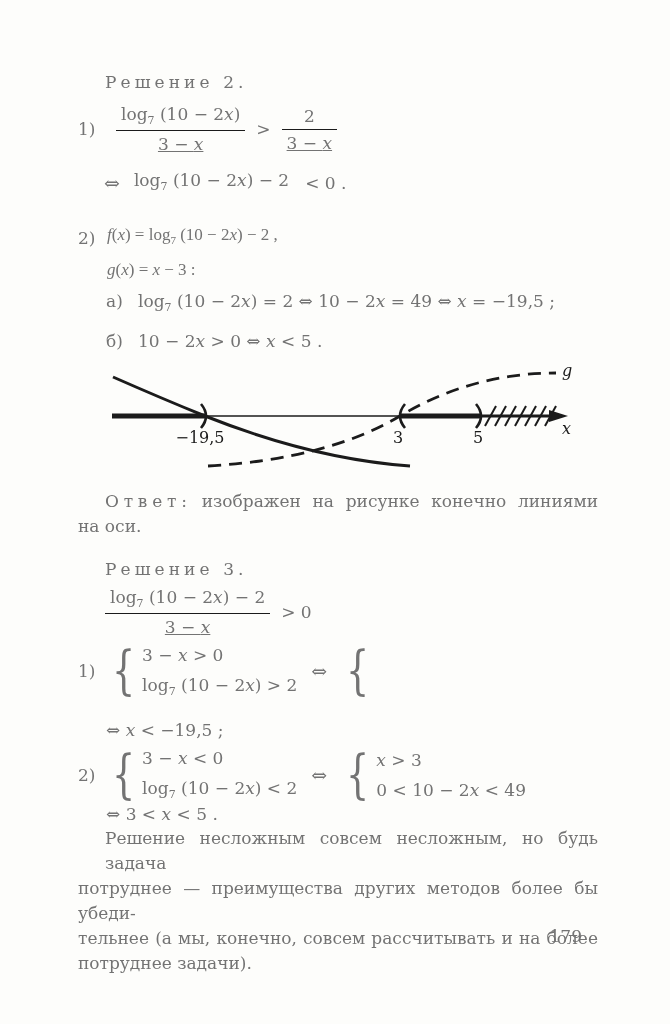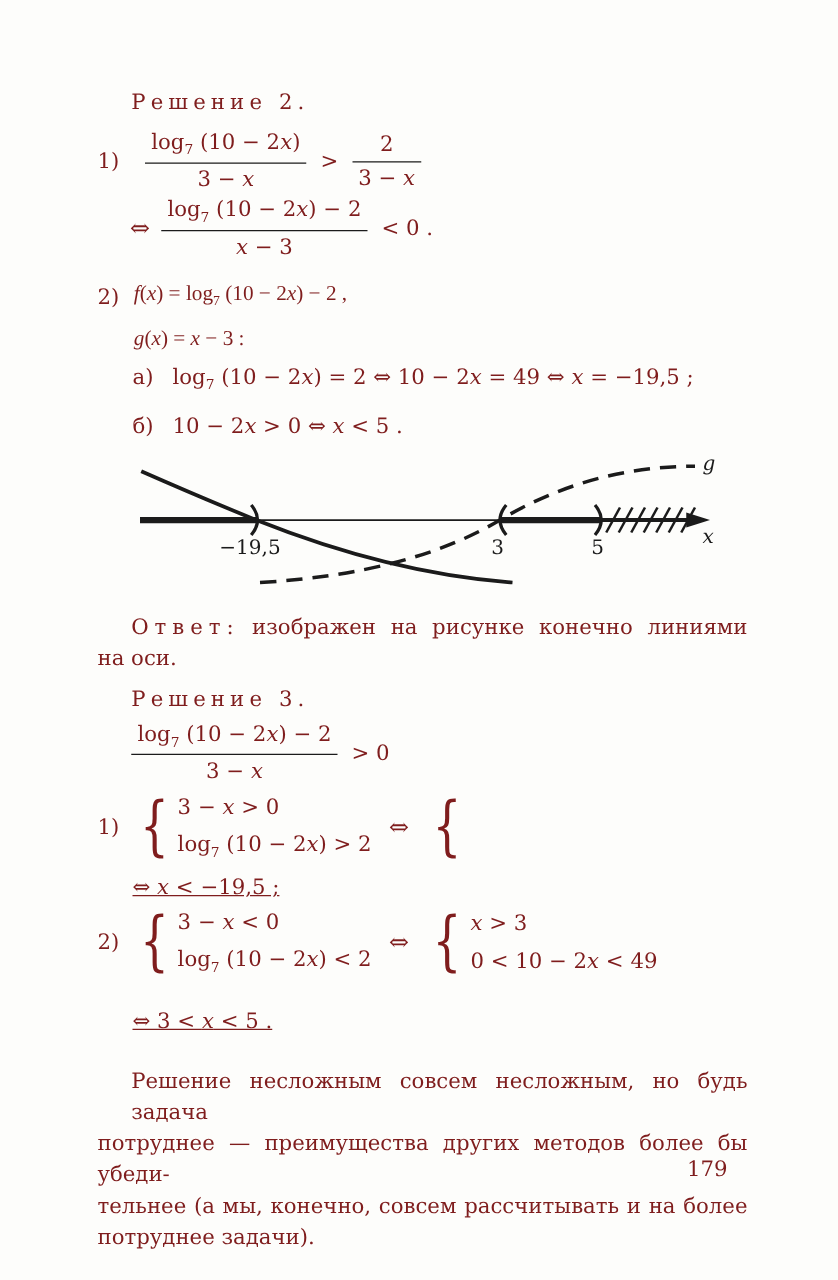--- a/index.html
+++ b/index.html
@@ -1,49 +1,49 @@
 <!DOCTYPE html>
 <html><head>
 <meta charset="utf-8">
 <style>
   html,body { margin:0; padding:0; background:#fdfdfb; }
   .page {
     position:relative; width:670px; height:1024px; box-sizing:border-box;
-    background:#fdfdfb; color:#7f1d1d;
+    background:#fdfdfb; color:#737373;
     font-family:"DejaVu Serif", serif; font-size:17px;
     padding:72px 72px 0 78px; overflow:hidden;
   }
   .sphead { font-size:17px; font-weight:normal; letter-spacing:0.24em; margin:0 0 10px 27px; }
   .row { display:flex; align-items:center; }
   .eqrow { min-height:54px; display:flex; align-items:center; gap:9px; }
   .itemlabel { flex:none; width:29px; }
   .lblsm { flex:none; width:32px; }
   .frac { display:inline-block; text-align:center; vertical-align:middle; }
   .frac .num { display:block; padding:0 5px 3px; }
-  .frac .den { display:block; border-top:1.6px solid #1b1b1b; padding:3px 5px 0; }
+  .frac .den { display:block; border-top:1.6px solid #1b1b1b; padding:3px 5px 0;text-decoration:underline; }
   .rel { padding:0 2px; }
   .arrow { font-size:19px; }
   .mline { line-height:30px;font-family:Liberation Serif, serif; }
   .subrow { line-height:32px; padding-left:28px; display:flex; }
   i { font-style:italic; }
   sub { font-size:11px; }
   .figwrap { margin:2px 0 0 0; }
   svg text { font-family:"DejaVu Serif", serif; font-size:16px; fill:#1b1b1b; }
   svg .it { font-style:italic; }
   .para { line-height:25px; }
   .jl { text-align:justify; text-align-last:justify; }
   .ind { padding-left:27px; }
   .spaced { letter-spacing:0.28em; margin-right:10px; }
   .sys { display:flex; align-items:center; margin-top:6px; }
   .brace { font-size:52px; line-height:48px; transform:scaleX(0.7); transform-origin:center; flex:none; margin-right:2px; position:relative; top:-1px; }
   .syscol { display:flex; flex-direction:column; gap:10px; }
   .sysarrow { margin:0 14px; font-size:19px; }
-  .concl { padding-left:28px; line-height:24px;text-decoration:underline; }
+  .concl { padding-left:28px; line-height:24px; }
   .pagenum { position:absolute; right:88px; bottom:78px; }
-  .mt6{margin-top:6px}.mt8{margin-top:24px}.mt10{margin-top:10px}.mb10{margin-bottom:10px}
+  .mt6{margin-top:6px}.mt8{margin-top:0}.mt10{margin-top:20px}.mb10{margin-bottom:10px}
 </style>
 </head>
 <body>
 
 <div class="page">
 
   <h2 class="sphead">Решение 2.</h2>
 
   <div class="eqrow">
     <span class="itemlabel">1)</span>
@@ -55,21 +55,20 @@
     <span class="frac">
       <span class="num">2</span>
       <span class="den">3 − <i>x</i></span>
     </span>
   </div>
 
   <div class="eqrow mb10" style="padding-left:26px">
     <span class="arrow">⇔</span>
     <span class="frac">
       <span class="num">log<sub>7</sub> (10 − 2<i>x</i>) − 2</span>
-      <span class="den"><i>x</i> − 3</span>
     </span>
     <span class="rel">&lt; 0 .</span>
   </div>
 
   <div>
     <div class="row">
       <span class="itemlabel">2)</span>
       <span class="mline"><i>f</i>(<i>x</i>) = log<sub>7</sub> (10 − 2<i>x</i>) − 2 ,</span>
     </div>
     <div class="row">

